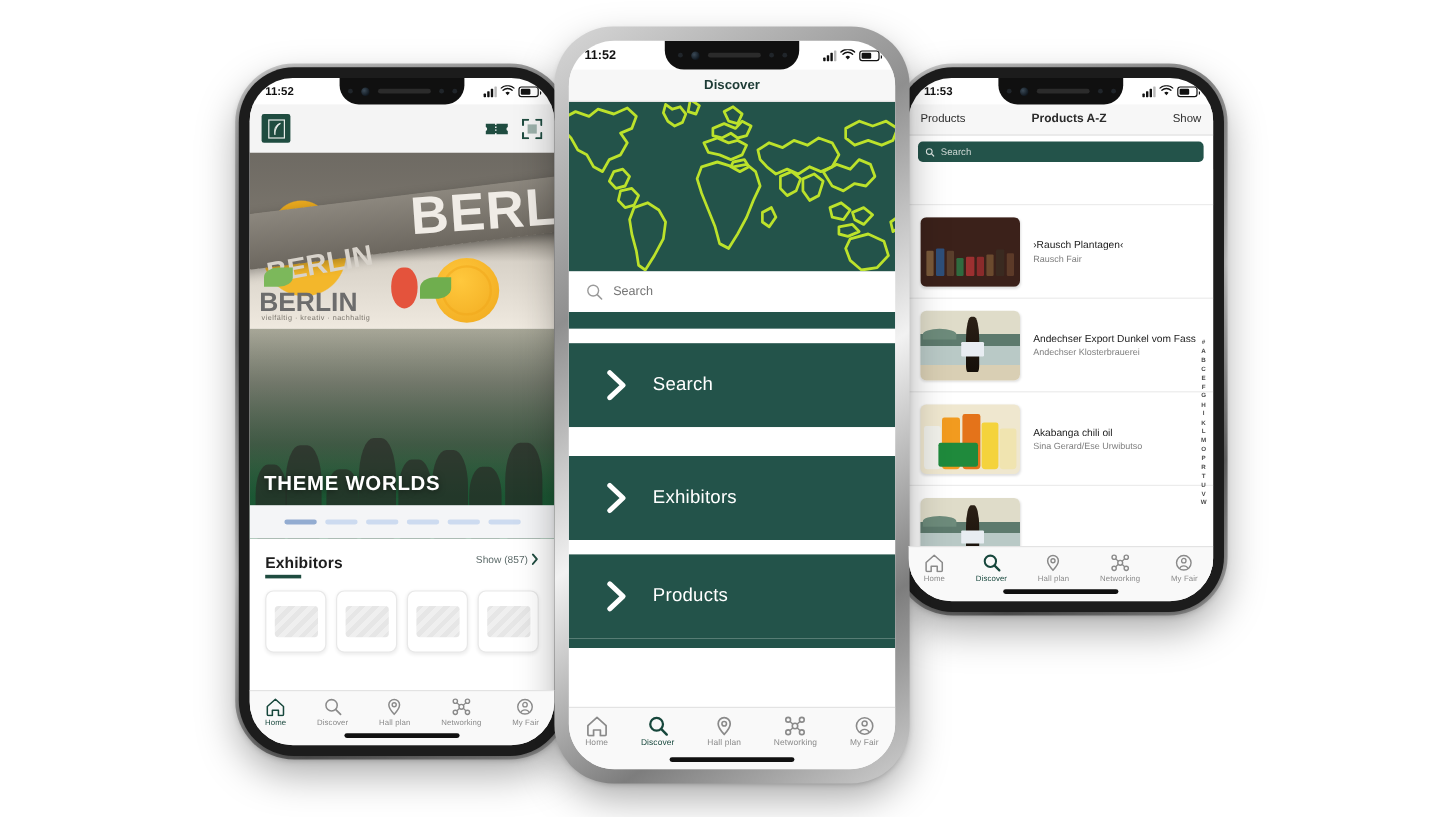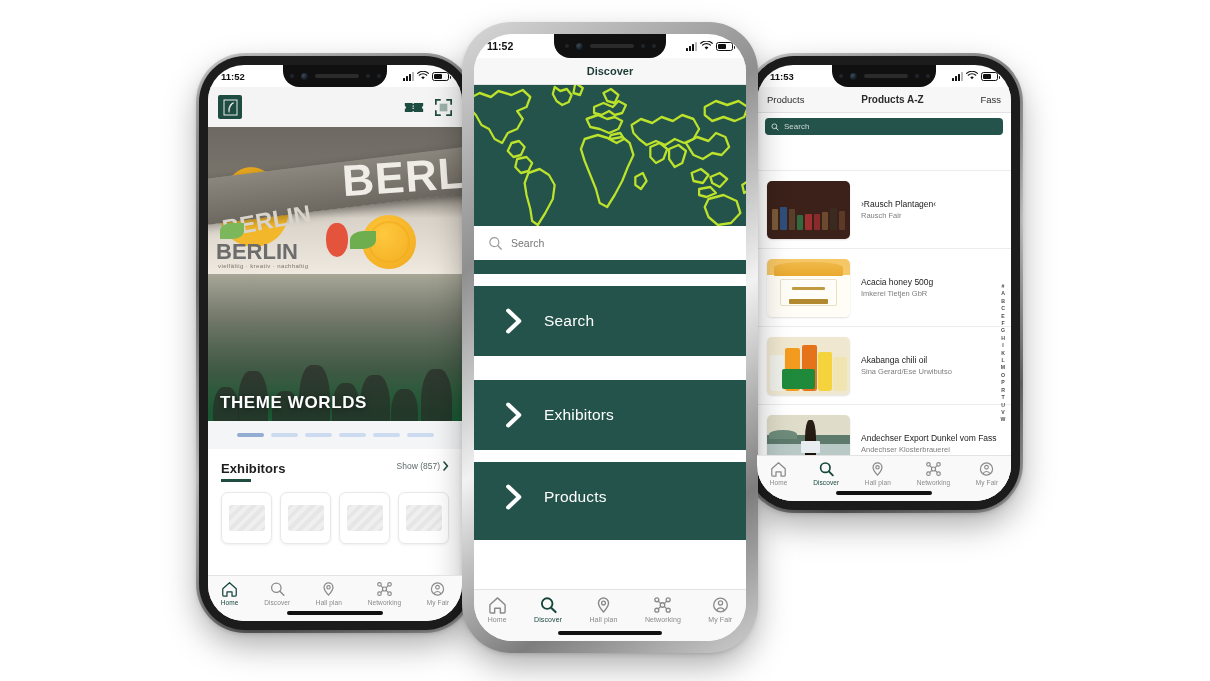--- a/index.html
+++ b/index.html
@@ -590,21 +590,21 @@
           </svg>
           <span class="bat">
               <i style="width:60%"></i>
             </span>
         </span>
       </div>
 
       <div class="navbar">
         <span class="nv">Products</span>
         <span class="nv title">Products A-Z</span>
-        <span class="nv">Fass</span>
+        <span class="nv">Show</span>
       </div>
 
       <div class="searchbar-green">
         <svg width="8" height="8" viewBox="0 0 18 18">
           <circle cx="7.6" cy="7.4" r="5.4" fill="none" stroke="#dfe6e3" stroke-width="2"></circle>
           <path d="M11.6 11.4 16 15.8" stroke="#dfe6e3" stroke-width="2.2" stroke-linecap="round"></path>
         </svg>
         <span class="ph">Search</span>
       </div>
 
@@ -624,57 +624,44 @@
                 <i style="height:74%;background:#3a2a20"></i>
               <i style="height:66%;background:#5c3a28"></i>
             </div>
           </div>
           <div class="ptext">
             <div class="pname">›Rausch Plantagen‹</div>
             <div class="pcomp">Rausch Fair</div>
           </div>
         </div>
 
+
         <div class="prow">
-          <div class="pthumb th-honey">
-            <div class="jarlid"></div>
-            <div class="label">
-                <b></b>
-                <u></u>
-              </div>
+          <div class="pthumb th-beer">
+            <div class="hill"></div>
+            <div class="bottle"></div>
           </div>
           <div class="ptext">
-            <div class="pname">Acacia honey 500g</div>
-            <div class="pcomp">Imkerei Tietjen GbR</div>
+            <div class="pname">Andechser Export Dunkel vom Fass</div>
+            <div class="pcomp">Andechser Klosterbrauerei</div>
           </div>
         </div>
 
         <div class="prow">
           <div class="pthumb th-chili">
             <div class="bot" style="left:4%;width:16%;height:62%;background:#f0f0ea"></div>
             <div class="bot" style="left:22%;width:18%;height:74%;background:#f29b1f"></div>
             <div class="bot" style="left:42%;width:18%;height:80%;background:#e4731a"></div>
             <div class="bot" style="left:62%;width:16%;height:68%;background:#f4d33c"></div>
             <div class="bot" style="left:80%;width:16%;height:58%;background:#f0e4b0"></div>
             <div style="position:absolute;left:18%;bottom:10%;width:40%;height:34%;background:#1f8a3c;border-radius:2px"></div>
           </div>
           <div class="ptext">
             <div class="pname">Akabanga chili oil</div>
             <div class="pcomp">Sina Gerard/Ese Urwibutso</div>
-          </div>
-        </div>
-
-        <div class="prow">
-          <div class="pthumb th-beer">
-            <div class="hill"></div>
-            <div class="bottle"></div>
-          </div>
-          <div class="ptext">
-            <div class="pname">Andechser Export Dunkel vom Fass</div>
-            <div class="pcomp">Andechser Klosterbrauerei</div>
           </div>
         </div>
 
         <div class="prow" style="border-bottom:none">
           <div class="pthumb th-beer">
             <div class="hill"></div>
             <div class="bottle"></div>
           </div>
         </div>
       </div>

